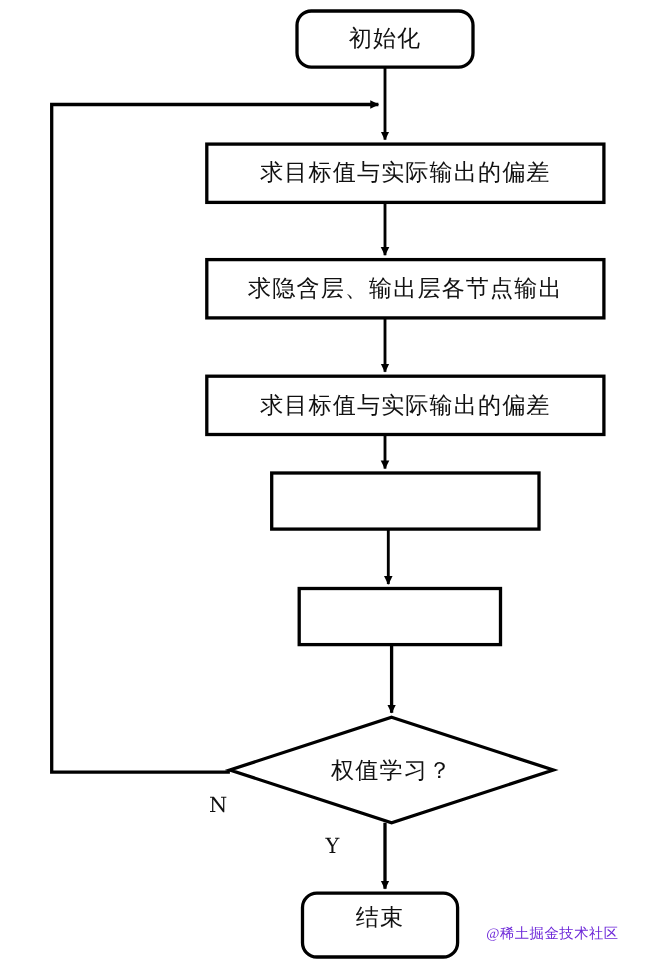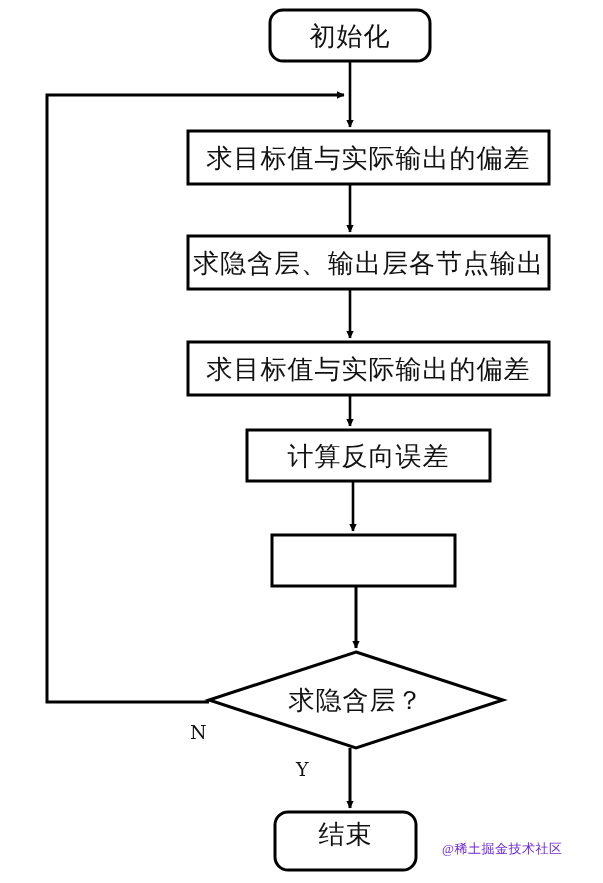--- a/index.html
+++ b/index.html
@@ -30,21 +30,21 @@
     display: block;
   }
   .node-label {
     position: absolute;
     display: flex;
     align-items: center;
     justify-content: center;
     text-align: center;
     color: #111111;
     font-family: "DejaVu Sans", "Liberation Sans", sans-serif;
-    font-size: 26px;
+    font-size: 21px;
     letter-spacing: 1px;
     white-space: nowrap;
     line-height: 1;
     user-select: none;
   }
   .edge-label {
     position: absolute;
     color: #111111;
     font-family: "DejaVu Serif", "Liberation Serif", serif;
     font-size: 19px;
@@ -110,24 +110,23 @@
   </svg>
 
   <div class="node-label" style="left:270px; top:10px; width:160px; height:51px;">初始化</div>
 
   <div class="node-label" style="left:188px; top:131px; width:361px; height:53px;">求目标值与实际输出的偏差</div>
 
   <div class="node-label" style="left:188px; top:236px; width:361px; height:53px;">求隐含层、输出层各节点输出</div>
 
   <div class="node-label" style="left:188px; top:342px; width:361px; height:53px;">求目标值与实际输出的偏差</div>
 
-  <div class="node-label" style="left:247px; top:430px; width:243px; height:51px;">计算反向误差</div>
 
 
-  <div class="node-label" style="left:209px; top:676px; width:294px; height:48px;">求隐含层？</div>
+  <div class="node-label" style="left:209px; top:676px; width:294px; height:48px;">权值学习？</div>
 
   <div class="node-label" style="left:275px; top:812px; width:141px; height:44px;text-align:right;">结束</div>
 
   <div class="edge-label" style="left:190px; top:723px;">N</div>
 
   <div class="edge-label" style="left:296px; top:760px;">Y</div>
 
   <div class="watermark" style="left:442px; top:840px;">@稀土掘金技术社区</div>
 
 </div>

